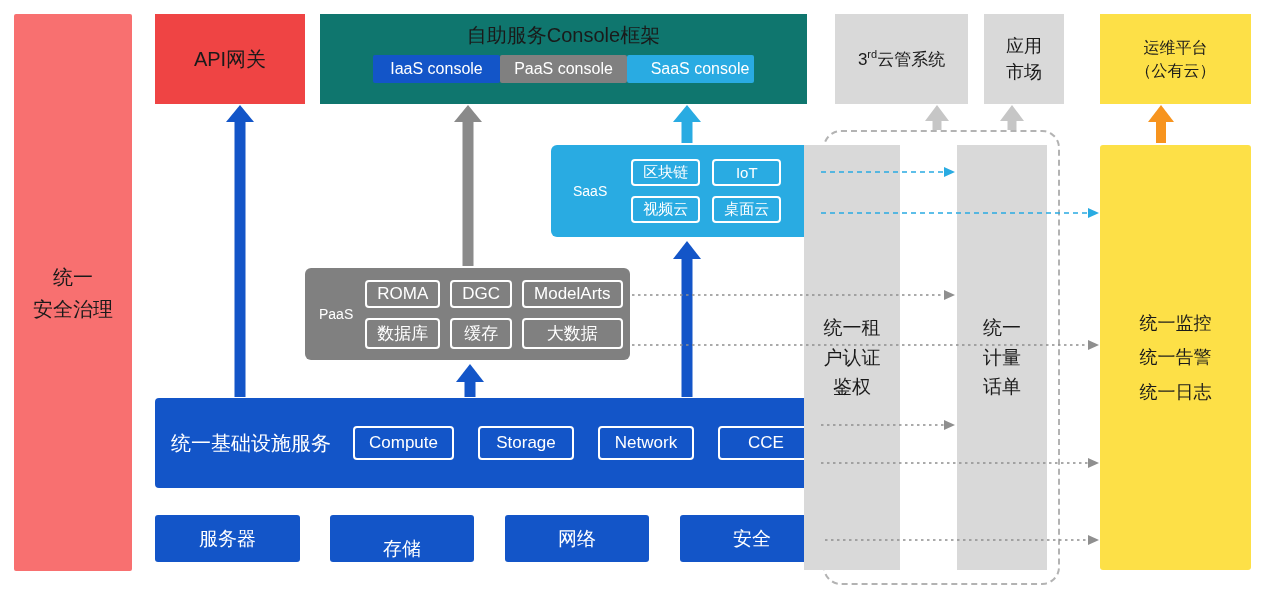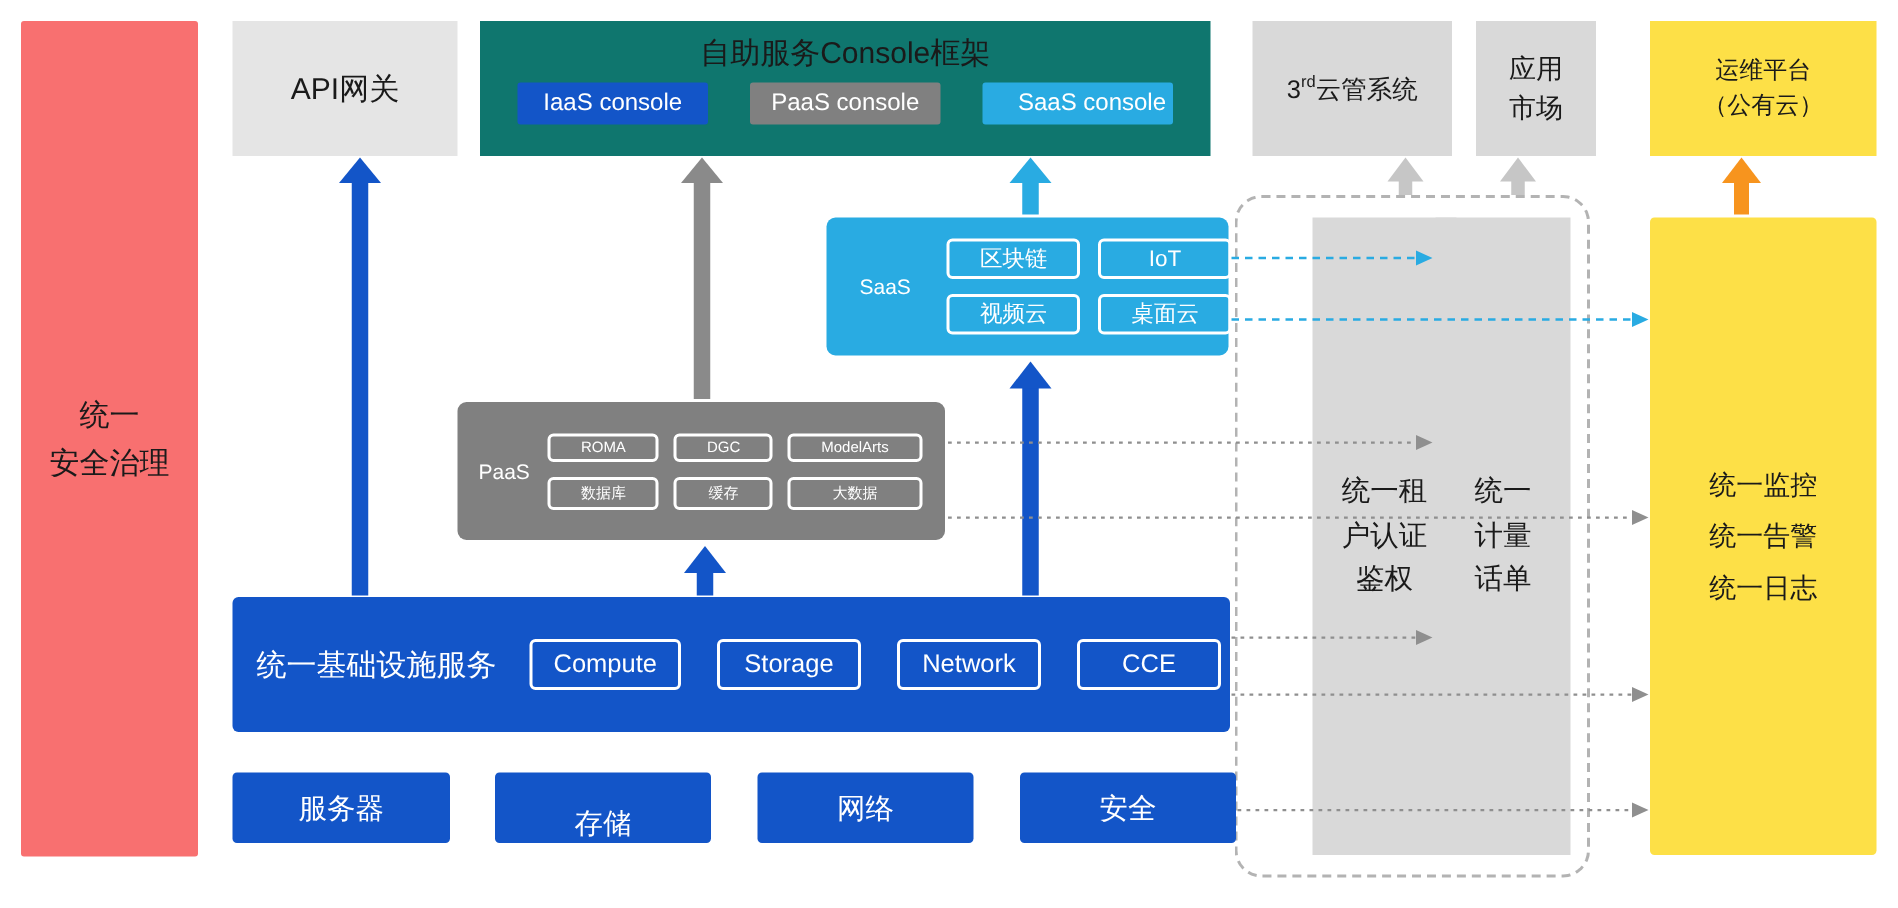--- a/index.html
+++ b/index.html
@@ -16,51 +16,51 @@
   }
   .box {
     position:absolute;
     display:flex; align-items:center; justify-content:center;
     text-align:center;
   }
   .vlines { display:flex; flex-direction:column; align-items:center; justify-content:center; }
 
   
   .bg-red   { background:#f87070; }
-  .bg-lgreen{ background:#e5e5e5; }
+  .bg-lgreen{ background:#ef4444; }
   .bg-green { background:#0f766e; }
   .bg-blue  { background:#1355c8; }
   .bg-gray  { background:#808080; }
   .bg-lgray { background:#d9d9d9; }
   .bg-cyan  { background:#29abe2;padding-left:19px; }
   .bg-orange{ background:#fde047; }
 
   .white { color:#ffffff; }
   .dark  { color:#1a1a1a; }
 
-  .fs14{font-size:10px;} .fs15{font-size:15px;} .fs16{font-size:16px;}
+  .fs14{font-size:17px;} .fs15{font-size:15px;} .fs16{font-size:16px;}
   .fs17{font-size:17px;} .fs18{font-size:18px;} .fs19{font-size:19px;}
   .fs20{font-size:20px;} .fs21{font-size:14px;}
 
   .chip {
     border:2px solid #ffffff; border-radius:4px;
     color:#ffffff;
     display:flex; align-items:center; justify-content:center;
-    padding:2px 20px; white-space:nowrap;
+    padding:2px 10px; white-space:nowrap;
   }
   .console-chip {
     width:127px; height:28px; border-radius:2px;
     color:#ffffff; font-size:16px;
     display:flex; align-items:center; justify-content:center;
   }
   .rounded6 { border-radius:6px; }
   .rounded3 { border-radius:3px; }
 
   #console-frame { flex-direction:column; justify-content:flex-start; padding-top:8px; }
-  #console-row { display:flex; gap:28px; margin-top:6px; justify-content:center; }
+  #console-row { display:flex; margin-top:6px; justify-content:center; }
 
   #saas-box { justify-content:flex-start; padding-left:22px; gap:24px; }
   #saas-grid { display:grid; grid-template-columns:1fr 1fr; gap:10px 12px; }
 
   #paas-box { justify-content:flex-start; padding-left:14px; gap:12px; }
   #paas-grid { display:grid; grid-template-columns:auto auto auto; gap:10px 10px; }
 
   #infra-box { justify-content:flex-start; padding-left:16px; gap:22px; }
   #infra-row { display:flex; gap:24px; }
   #infra-row .chip { min-width:96px; padding:5px 14px; font-size:17px; }
@@ -195,21 +195,21 @@
   <div class="box bg-blue rounded3" style="left:330px; top:515px; width:144px; height:47px;align-items:flex-end;">
     <span class="fs19 white">存储</span>
   </div>
   <div class="box bg-blue rounded3" style="left:505px; top:515px; width:144px; height:47px;">
     <span class="fs19 white">网络</span>
   </div>
   <div class="box bg-blue rounded3" style="left:680px; top:515px; width:144px; height:47px;">
     <span class="fs19 white">安全</span>
   </div>
 
-  <div class="box bg-lgray pillar" id="auth-bar" style="left:875px; top:145px; width:96px; height:425px;">
+  <div class="box bg-lgray pillar" id="auth-bar" style="left:804px; top:145px; width:96px; height:425px;">
     <div class="vlines fs19 dark">
       <span>统一租</span>
       <span>户认证</span>
       <span>鉴权</span>
     </div>
   </div>
   <div class="box bg-lgray pillar" id="metering-bar" style="left:957px; top:145px; width:90px; height:425px;">
     <div class="vlines fs19 dark">
       <span>统一</span>
       <span>计量</span>

